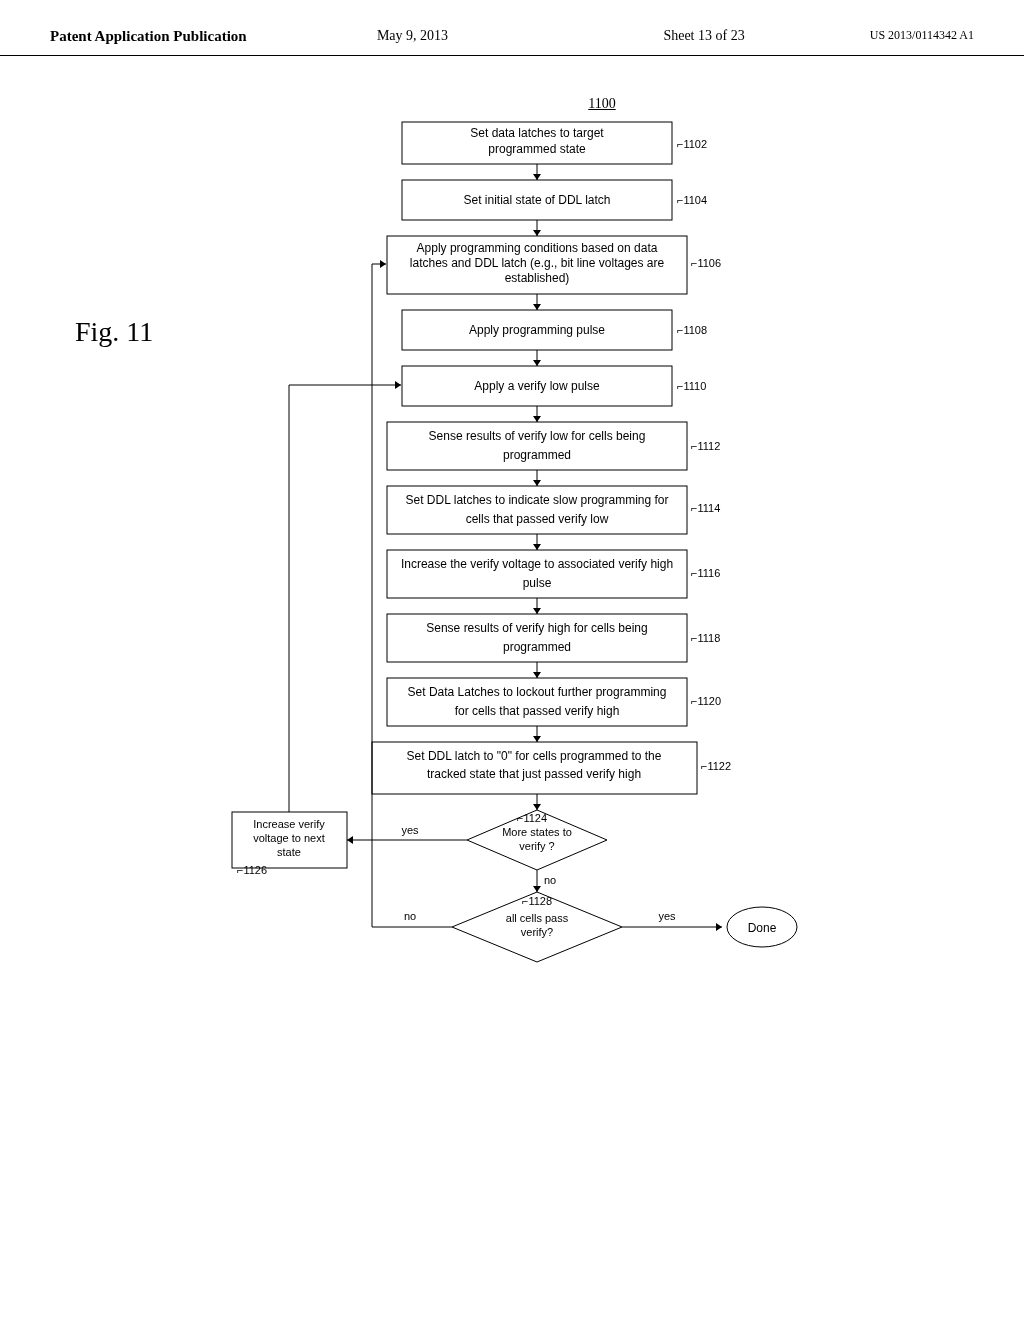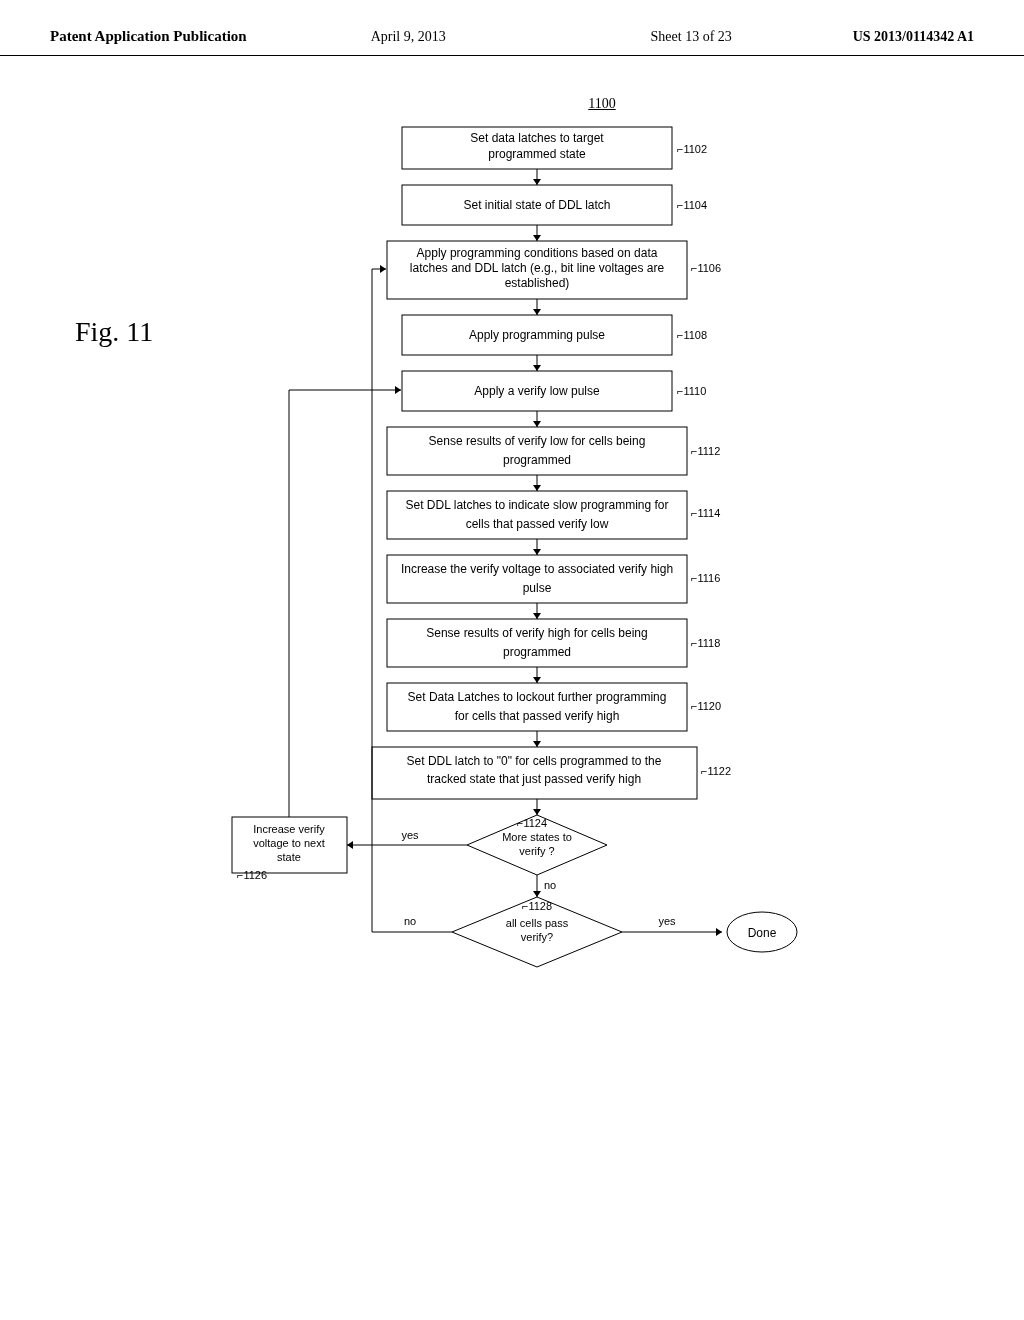--- a/index.html
+++ b/index.html
@@ -8,69 +8,69 @@
       height: 1320px;
       background: #fff;
       font-family: 'Times New Roman', Times, serif;
       font-size: 14px;
       color: #000;
       overflow: hidden;
     }
 
     .header {
       display: flex;
-      align-items: center;
+      align-items: flex-start;
       padding: 28px 50px 10px 50px;
       border-bottom: 1px solid #000;
       gap: 40px;
     }
 
     .header-left {
       font-weight: bold;
       font-size: 15px;
       flex: 0 0 auto;
     }
 
     .header-center {
       font-size: 14px;
       flex: 1;
       text-align: center;
     }
 
     .header-right {
-      font-size: 14px;
-      font-weight: bold;
+      font-size: 12px;
+      font-weight: normal;
       flex: 0 0 auto;
     }
 
     .main {
       padding: 30px 60px;
       position: relative;
     }
 
     
     .svg-container {
       margin-top: 10px;
     }
   </style>
 </head>
 <body>
 
 <div class="header">
   <div class="header-left">Patent Application Publication</div>
-  <div class="header-center">April 9, 2013</div>
+  <div class="header-center">May 9, 2013</div>
   <div class="header-center">Sheet 13 of 23</div>
   <div class="header-right">US 2013/0114342 A1</div>
 </div>
 
 <div class="main">
   <div style="position:absolute; left:75px; top:260px; font-size:28px; font-weight:normal;">Fig. 11</div>
 
   <div class="svg-container">
-    <div style="text-align:center; margin-bottom:5px; margin-left:180px; font-size:14px; text-decoration:underline;">1100</div>
+    <div style="text-align:center; margin-left:180px; font-size:14px; text-decoration:underline;">1100</div>
     <svg width="700" height="1160" viewBox="0 0 700 1160" style="display:block; margin:0 auto;">
 
       <rect x="240" y="10" width="270" height="42" fill="white" stroke="black" stroke-width="1"></rect>
       <text x="375" y="25" text-anchor="middle" font-size="12" font-family="Arial, sans-serif">Set data latches to target</text>
       <text x="375" y="41" text-anchor="middle" font-size="12" font-family="Arial, sans-serif">programmed state</text>
       <text x="515" y="36" text-anchor="start" font-size="11" font-family="Arial, sans-serif">⌐1102</text>
 
       <line x1="375" y1="52" x2="375" y2="68" stroke="black" stroke-width="1"></line>
       <polygon points="375,68 371,62 379,62" fill="black"></polygon>
 

